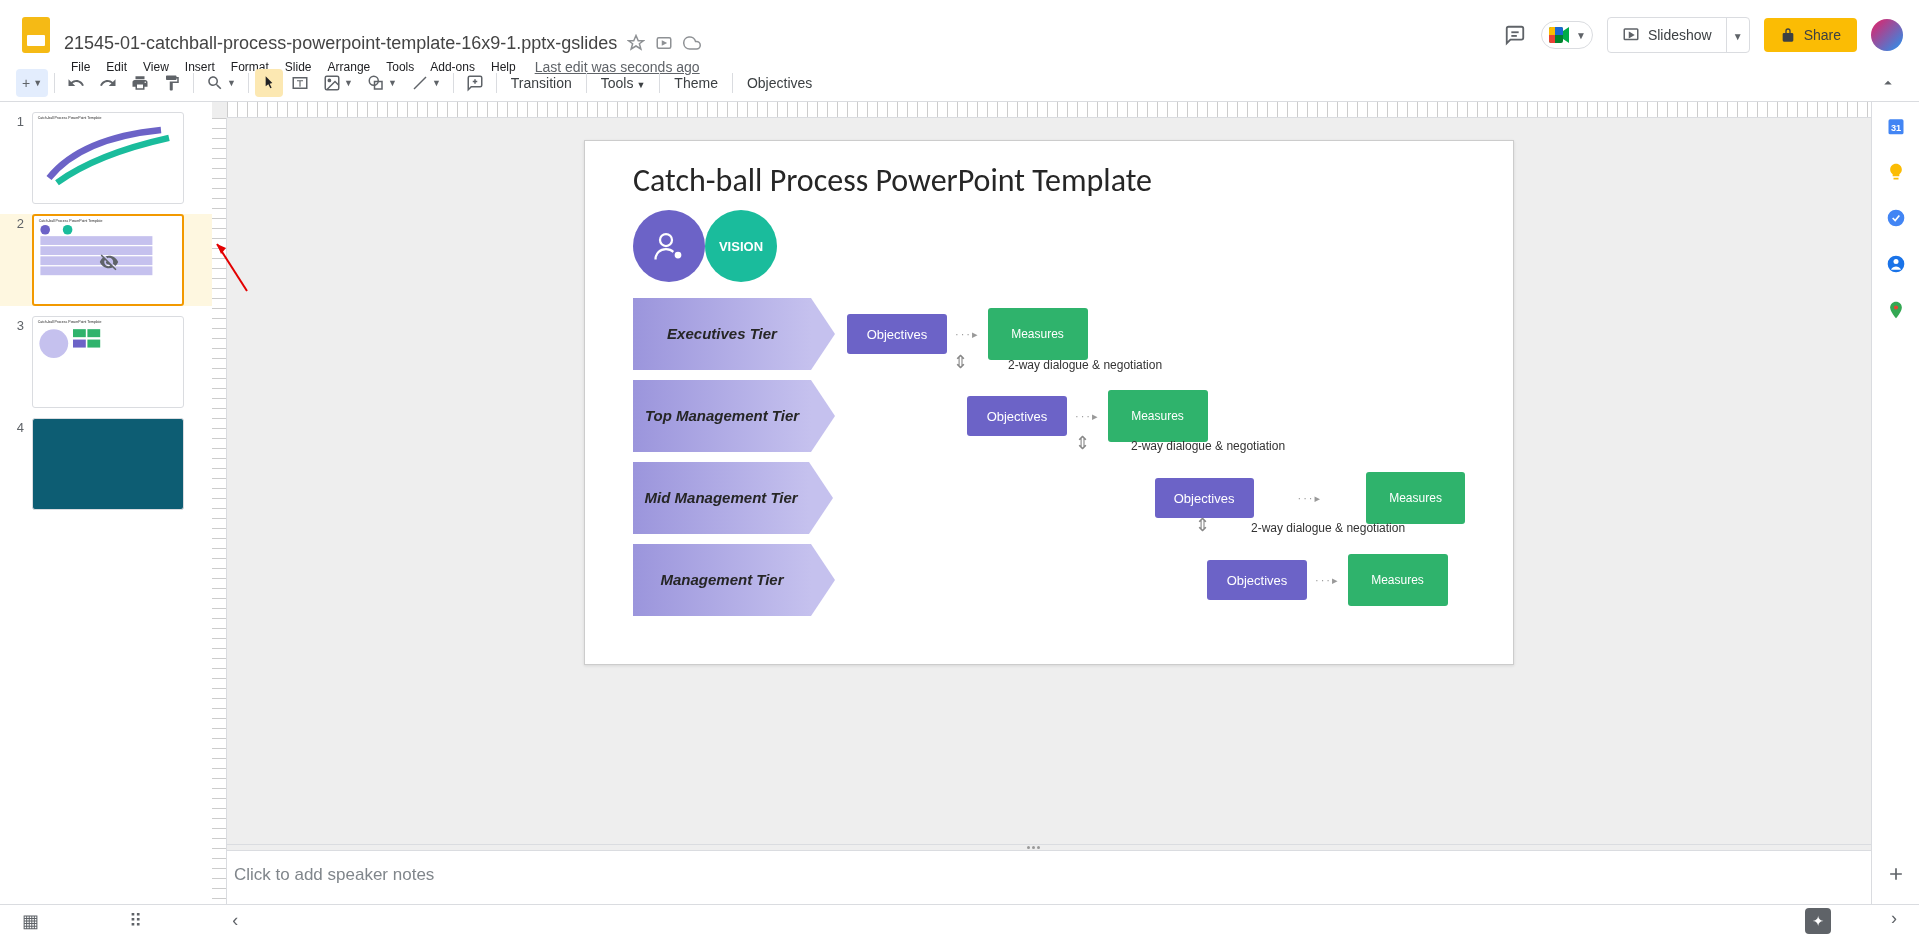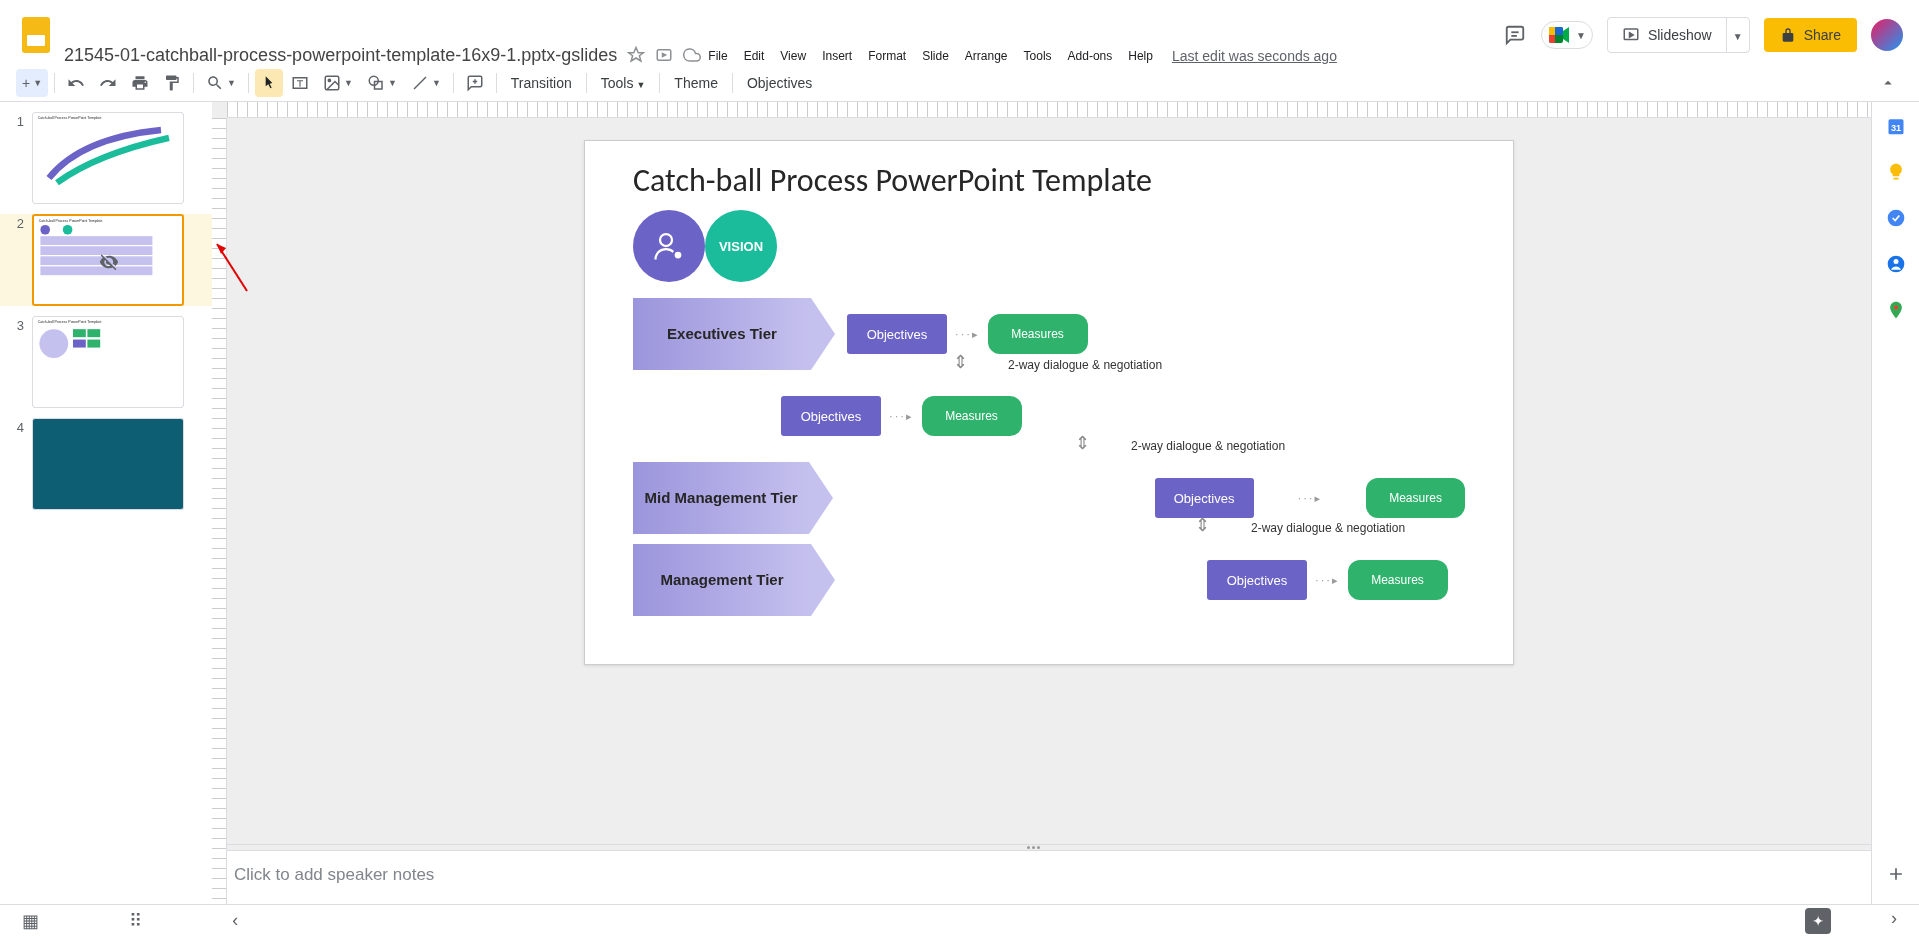--- a/index.html
+++ b/index.html
@@ -3,21 +3,21 @@
 <meta charset="utf-8">
 <style>
 * { margin: 0; padding: 0; box-sizing: border-box; font-family: 'Google Sans', Arial, sans-serif; }
 body { background: #fff; overflow: hidden; }
 
 
 .header { display: flex; align-items: center; padding: 6px 16px 0; height: 64px; }
 .logo { width: 40px; height: 40px; display: flex; align-items: center; justify-content: center; margin-right: 8px; }
 .logo-icon { width: 28px; height: 36px; background: #f5ba15; border-radius: 3px; position: relative; }
 .logo-icon::after { content: ''; position: absolute; bottom: 7px; left: 5px; right: 5px; height: 11px; background: #fff; border-radius: 1px; }
-.doc-info { flex: 1; display: flex; flex-direction: row; margin-top: 40px; }
+.doc-info { flex: 1; display: flex; flex-direction: column; margin-top: 40px; }
 .doc-title-row { display: flex; align-items: center; gap: 10px; }
 .doc-title { font-size: 18px; color: #444; }
 .title-icon { width: 18px; height: 18px; color: #5f6368; opacity: 0.7; }
 .menu-bar { display: flex; gap: 2px; margin-top: 2px; align-items: center; }
 .menu-item { padding: 4px 7px; font-size: 12px; color: #202124; cursor: pointer; border-radius: 4px; }
 .last-edit { font-size: 14px; color: #5f6368; text-decoration: underline; margin-left: 10px; }
 .header-right { display: flex; align-items: center; gap: 14px; }
 .hdr-icon { width: 24px; height: 24px; color: #5f6368; display: flex; align-items: center; justify-content: center; cursor: pointer; }
 .meet-pill { display: flex; align-items: center; background: #fff; border: 1px solid #dadce0; border-radius: 20px; padding: 4px 6px; gap: 4px; cursor: pointer; }
 .meet-icon { width: 24px; height: 18px; }
@@ -54,25 +54,25 @@
 .ruler-v { position: absolute; left: 0; top: 16px; bottom: 0; width: 15px; background: #fff; border-right: 1px solid #dadce0; z-index: 2; background-image: repeating-linear-gradient(to bottom, #ccc 0, #ccc 1px, transparent 1px, transparent 10px);}
 .canvas-scroll { flex:1; display: flex; align-items: flex-start; justify-content: center; padding: 22px 20px 20px 35px;}
 .slide { width: 930px; height: 525px; background: #fff; border: 1px solid #ccc; box-shadow: 0 1px 3px rgba(0,0,0,0.1); position: relative; }
 
 
 .slide-title { font-size: 32px; color: #262626; padding: 20px 48px 10px; font-weight: 400; font-family: Calibri, Arial, sans-serif; }
 .slide-icons { display: flex; padding: 0 48px 14px; }
 .person-circle { width: 72px; height: 72px; border-radius: 50%; background: #6c63c7; display: flex; align-items: center; justify-content: center; }
 .vision-circle { width: 72px; height: 72px; border-radius: 50%; background: #1abc9c; display: flex; align-items: center; justify-content: center; color: #fff; font-weight: 700; font-size: 13px; }
 .tier-row { display: flex; align-items: center; margin: 0 48px; height: 76px; position: relative; gap: 8px; }
-.tier-label { width: 178px; height: 72px; background: linear-gradient(to right, #9b95dc, #c5c1ee); display: flex; align-items: center; justify-content: center; text-align: center; font-size: 15px; color: #262626; font-weight: 600; position: relative; padding: 0 10px; line-height: 1.3; }
+.tier-label { width: 178px; height: 72px; background: linear-gradient(to right, #9b95dc, #c5c1ee); display: flex; align-items: center; justify-content: center; text-align: center; font-size: 15px; color: #262626; font-weight: 600; position: relative; padding: 0 10px; line-height: 1.3; font-style: italic; }
 .tier-label::after { content: ''; position: absolute; right: -24px; top: 0; border-left: 24px solid #c5c1ee; border-top: 36px solid transparent; border-bottom: 36px solid transparent; }
 .tier-bar { position: absolute; left: 178px; right: 0; top: 2px; height: 72px; background: #f5f5f7; z-index: -1; }
 .obj-box { width: 100px; height: 40px; background: #6c63c7; color: #fff; display: flex; align-items: center; justify-content: center; font-size: 13px; border-radius: 3px; }
-.meas-box { width: 100px; height: 40px; background: #2fb36c; color: #fff; display: flex; align-items: center; justify-content: center; font-size: 12px; border-radius: 12px; text-align: center; line-height: 1; }
+.meas-box { width: 100px; height: 52px; background: #2fb36c; color: #fff; display: flex; align-items: center; justify-content: center; font-size: 12px; border-radius: 3px; text-align: center; line-height: 1; }
 .arrow-dot { color: #999; letter-spacing: 2px; font-size: 11px; }
 .dialogue-label { position: absolute; font-size: 12px; color: #333; }
 .vert-arrow { position: absolute; color: #888; font-size: 18px; }
 
 
 .notes-divider { height: 6px; background: #eee; display: flex; justify-content: center; align-items: center; border-top: 1px solid #dadce0; }
 .notes-grip { width: 30px; height: 3px; display:flex; gap:2px; }
 .notes-grip span{width:3px;height:3px;background:#999;border-radius:50%;}
 .speaker-notes { height: 54px; background: #fff; padding: 14px 22px; font-size: 17px; color: #80868b; border-top: 1px solid #dadce0; }
 
@@ -339,20 +339,21 @@
           <div style="width:20px;"></div>
           <div class="obj-box">Objectives</div>
           <span class="arrow-dot">···▸</span>
           <div class="meas-box">Measures</div>
         </div>
         <div class="dialogue-label" style="top:62px;left:423px;">2-way dialogue &amp; negotiation</div>
         <div class="vert-arrow" style="top:55px;left:368px;">⇕</div>
 
         <div class="tier-row" style="margin-top:6px;">
           <div class="tier-bar"></div>
+          <div class="tier-label">Top Management Tier</div>
           <div style="width:140px;"></div>
           <div class="obj-box">Objectives</div>
           <span class="arrow-dot">···▸</span>
           <div class="meas-box">Measures</div>
         </div>
         <div class="dialogue-label" style="top:143px;left:546px;">2-way dialogue &amp; negotiation</div>
         <div class="vert-arrow" style="top:136px;left:490px;">⇕</div>
 
         <div class="tier-row" style="margin-top:6px;gap:44px;">
           <div class="tier-bar"></div>

